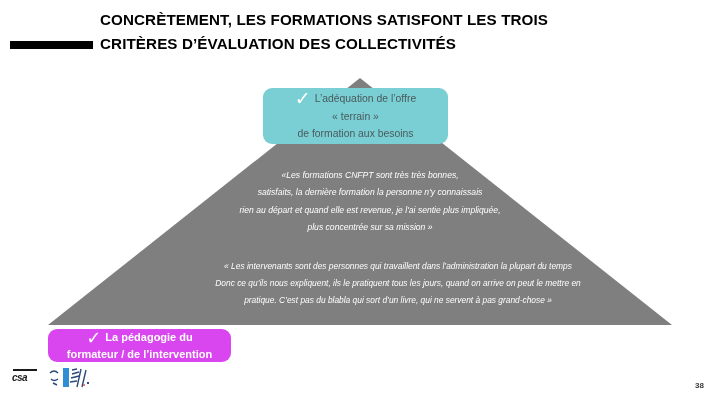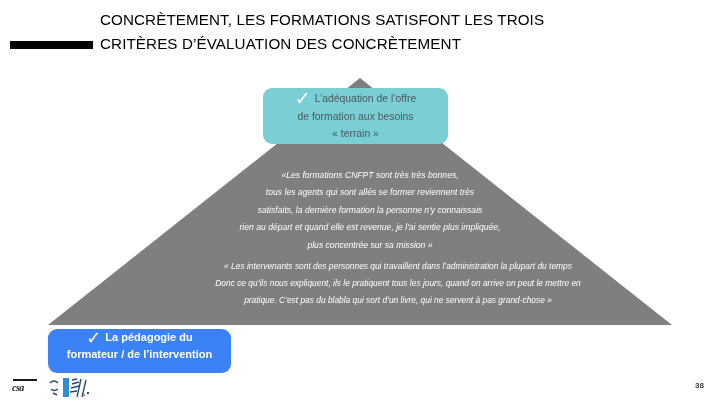--- a/index.html
+++ b/index.html
@@ -26,21 +26,21 @@
     width: 83px;
     height: 8px;
     background: #000000;
   }
   #page-title {
     position: absolute;
     left: 100px;
     top: 8px;
     width: 580px;
     font-size: 15.2px;
-    font-weight: normal;
+    font-weight: bold;
     line-height: 24px;
     color: #000000;
     letter-spacing: 0.1px;
   }
   #page-title .tl {
     display: block;
     white-space: nowrap;
   }
 
   
@@ -114,22 +114,22 @@
     padding-top: 2px;
   }
   #callout-top .check { color: #ffffff; font-size: 19px; top: 3px; }
   #callout-top .cl { line-height: 17.5px; }
 
   
   #callout-left {
     left: 48px;
     top: 329px;
     width: 183px;
-    height: 44px;
-    background: #3b82f6;
+    height: 33px;
+    background: #d946ef;
     font-size: 11px;
     font-weight: bold;
   }
   #callout-left .check { color: #ffffff; font-size: 18px; top: 3px; }
 
   
   #callout-right {
     left: 468px;
     top: 329px;
     width: 190px;
@@ -137,24 +137,23 @@
     background: #8FAFCD;
     font-size: 11px;
     font-weight: bold;
   }
   #callout-right .check { color: #ffffff; font-size: 18px; top: 3px; }
 
   
   #footer-logos {
     position: absolute;
     left: 12px;
-    top: 377px;
+    top: 367px;
     width: 120px;
     height: 24px;
-    font-family: Liberation Serif, serif;
   }
   #logo-csa {
     position: absolute;
     left: 0;
     top: 2px;
     width: 26px;
     height: 16px;
   }
   #logo-csa .csa-rule {
     position: absolute;
@@ -202,45 +201,44 @@
 </style>
 </head>
 <body>
 
 <div id="slide">
 
   <div id="title-bar"></div>
 
   <div id="page-title">
     <span class="tl">CONCRÈTEMENT, LES FORMATIONS SATISFONT LES TROIS</span>
-    <span class="tl">CRITÈRES D’ÉVALUATION DES CONCRÈTEMENT</span>
+    <span class="tl">CRITÈRES D’ÉVALUATION DES COLLECTIVITÉS</span>
   </div>
 
   <svg id="pyramid" viewBox="0 0 720 405" preserveAspectRatio="none">
     <polygon points="360,78 672,325 48,325" fill="#7F7F7F"></polygon>
   </svg>
 
   <div class="quote" id="quote-one">
     <span class="ql">«Les formations CNFPT sont très très bonnes,</span>
-    <span class="ql">tous les agents qui sont allés se former reviennent très</span>
     <span class="ql">satisfaits, la dernière formation la personne n'y connaissais</span>
     <span class="ql">rien au départ et quand elle est revenue, je l'ai  sentie plus impliquée,</span>
     <span class="ql">plus concentrée sur sa mission »</span>
   </div>
 
   <div class="quote" id="quote-two">
     <span class="ql">« Les intervenants sont des personnes qui travaillent dans l’administration la plupart du temps</span>
     <span class="ql">Donc ce qu’ils nous expliquent, ils le pratiquent tous les  jours, quand on arrive on peut le mettre en</span>
     <span class="ql">pratique. C’est pas du blabla qui sort d’un livre, qui ne  servent à pas grand-chose »</span>
   </div>
 
   <div class="callout" id="callout-top">
     <span class="cl"><span class="check">✓</span><span>L’adéquation de l’offre</span></span>
+    <span class="cl">« terrain »</span>
     <span class="cl">de formation aux besoins</span>
-    <span class="cl">« terrain »</span>
   </div>
 
   <div class="callout" id="callout-left">
     <span class="cl"><span class="check">✓</span><span>La pédagogie du</span></span>
     <span class="cl">formateur / de l’intervention</span>
   </div>
 
 
   <div id="footer-logos">
     <div id="logo-csa">

